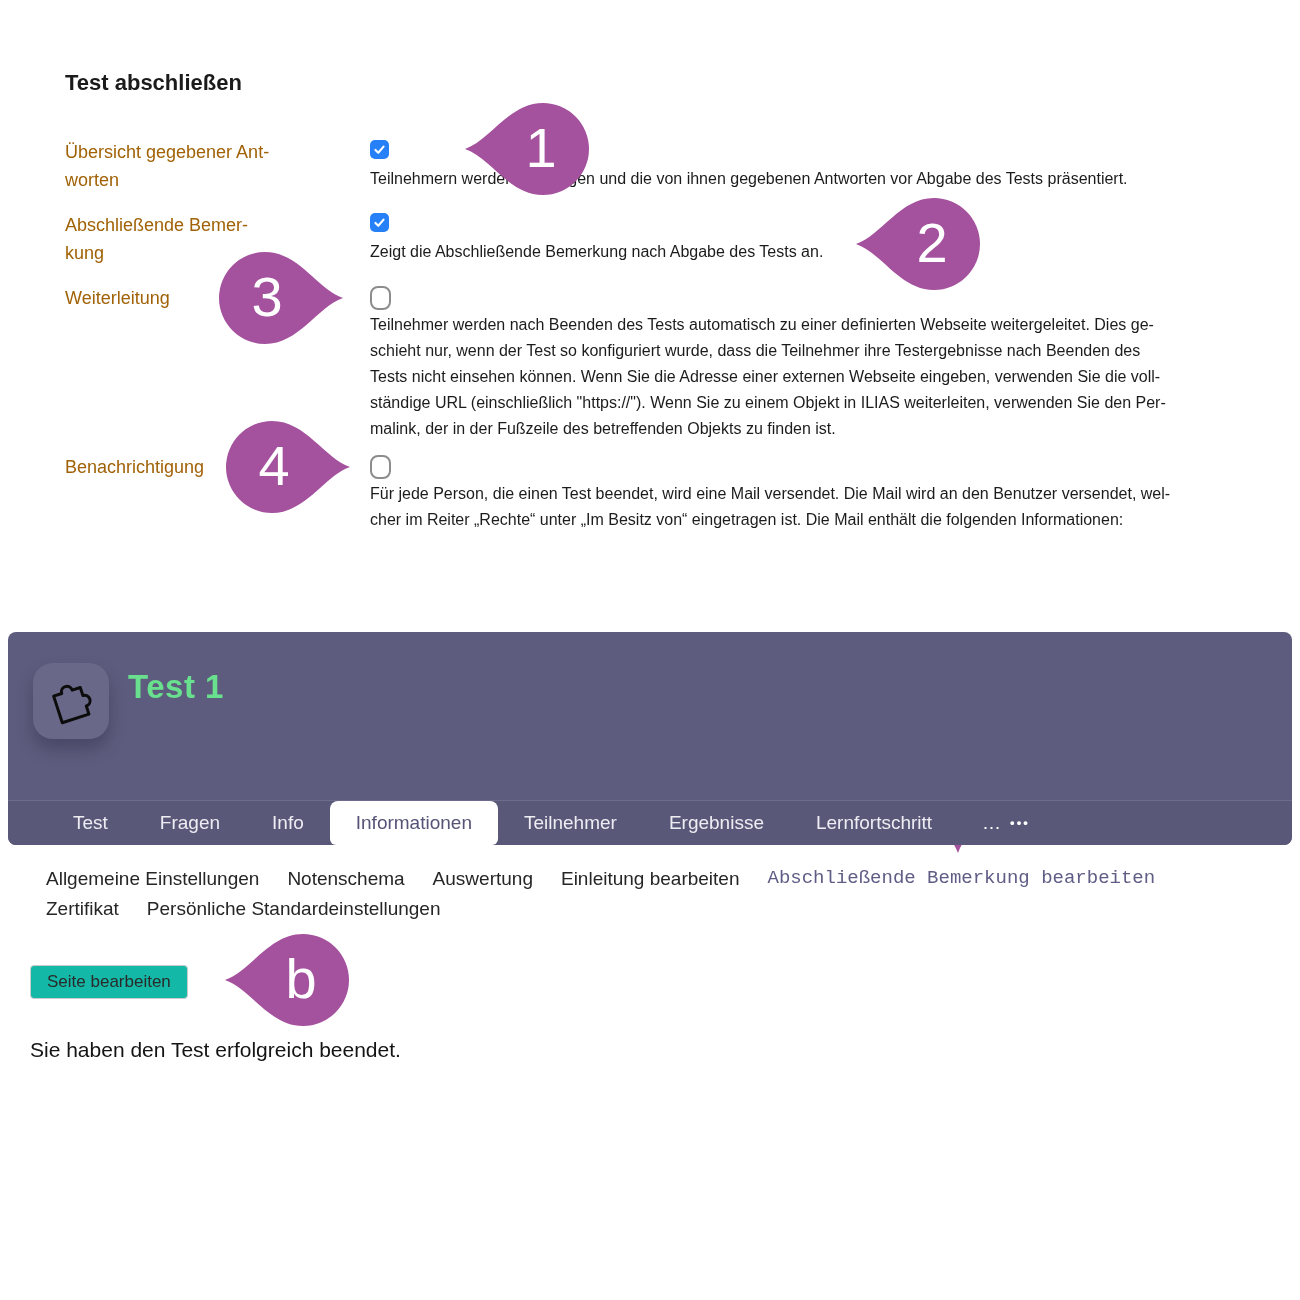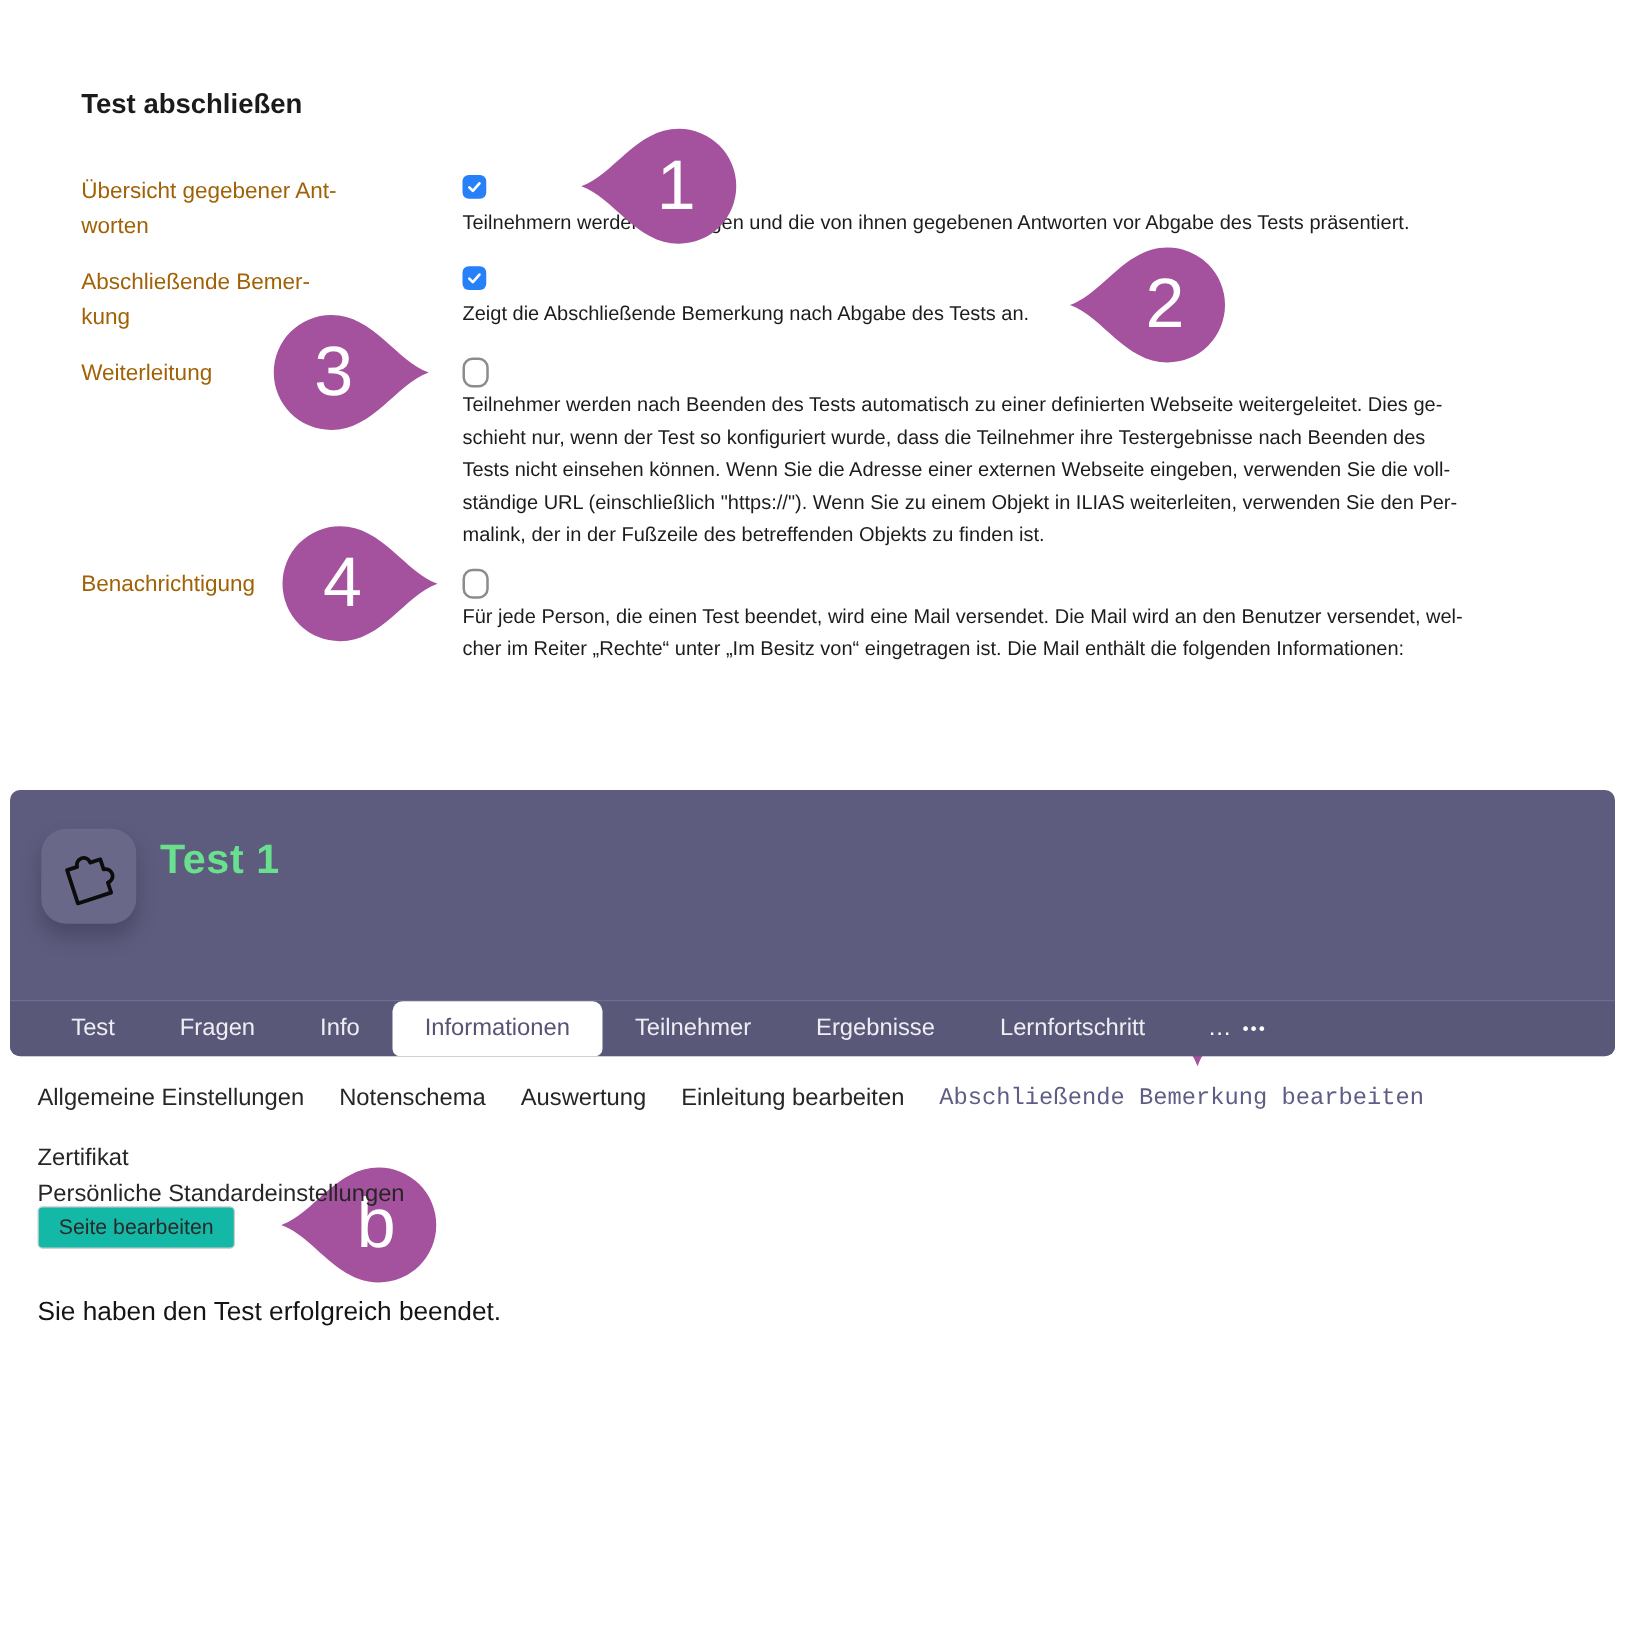--- a/index.html
+++ b/index.html
@@ -64,42 +64,42 @@
     display:flex;align-items:center;justify-content:center;
   }
   .obj-icon svg{transform:rotate(-18deg);}
   .obj-title{
     position:absolute;left:120px;top:36px;margin:0;
     font-size:33px;font-weight:700;color:#69e08d;letter-spacing:.5px;
   }
   .tabbar{
     position:absolute;left:0;right:0;bottom:0;height:45px;
     background:#5a5878;border-top:1px solid #6e6c8c;
-    display:flex;align-items:stretch;padding-left:23px;box-sizing:border-box;
+    display:flex;align-items:stretch;padding-left:39px;box-sizing:border-box;
   }
   .tab{
     display:flex;align-items:center;padding:0 26px;
     font-size:19px;color:#eeedf3;cursor:pointer;white-space:nowrap;
   }
   .tab.active{
     background:#ffffff;color:#565377;border-radius:8px 8px 6px 6px;
   }
   .tab-more{
     display:flex;align-items:center;margin-left:24px;color:#ffffff;cursor:pointer;
   }
   .tab-more .ell{font-size:19px;}
   .tab-more .dots{font-size:13px;font-weight:700;letter-spacing:2px;margin-left:9px;position:relative;top:-1px;}
 
   
   .subtabs{
-    position:absolute;left:30px;top:864px;width:1210px;
+    position:absolute;left:46px;top:864px;width:1210px;
     font-size:19px;line-height:29px;color:#262626;
   }
   .subtab-row{display:flex;column-gap:28px;}
-  .subtab-row + .subtab-row{margin-top:19px;flex-direction:column;}
+  .subtab-row + .subtab-row{margin-top:1px;}
   .subtab{white-space:nowrap;cursor:pointer;}
   .subtab.active{color:#5f5d85;font-family:Liberation Mono, monospace;}
 
   
   .edit-page-btn{
     position:absolute;left:30px;top:965px;
     background:#14b8a6;border:1px solid #cbcbcb;border-radius:4px;
     padding:6px 16px;font-size:17px;color:#2a2a2a;
     font-family:"Liberation Sans", sans-serif;cursor:pointer;
   }

